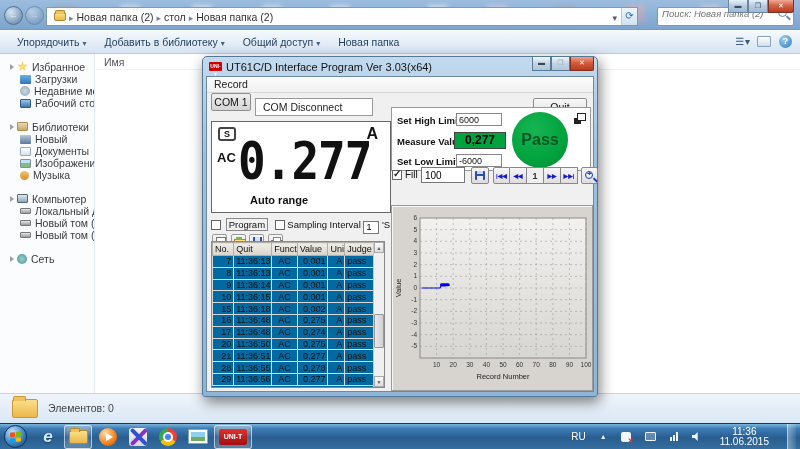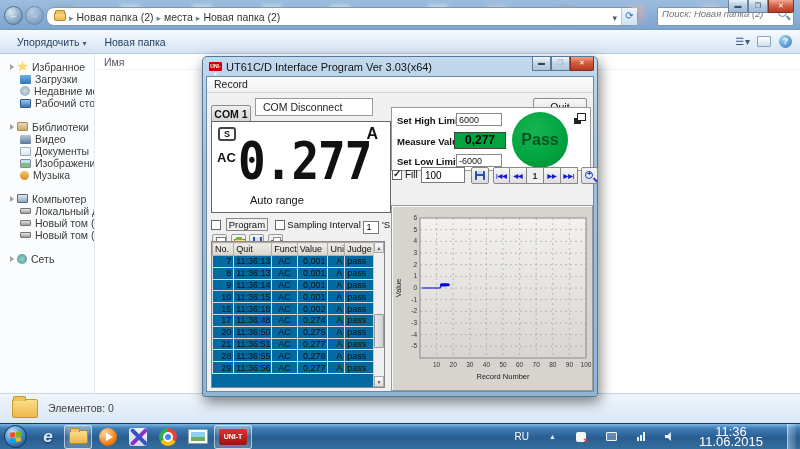--- a/index.html
+++ b/index.html
@@ -12,21 +12,21 @@
   .dicon{position:absolute;top:3px;width:20px;height:18px;border-radius:2px;filter:blur(2px);opacity:.85}
 
   
   .explorer{position:absolute;left:0;top:0;right:0;bottom:26px}
   .etitle{position:absolute;left:0;top:0;right:0;height:30px;background:linear-gradient(rgba(205,226,243,.70),rgba(148,183,216,.78));border-bottom:1px solid rgba(90,120,150,.5)}
   .wctl{position:absolute;top:0;right:6px;display:flex}
   .wbtn{width:20px;height:13px;border:1px solid #6d86a0;border-top:none;background:linear-gradient(#e8f1f8,#b9cde2 45%,#9fb9d4);color:#33506e;font-size:7px;line-height:11px;text-align:center}
   .wbtn.close{width:26px;background:linear-gradient(#f0a896,#d4654a 45%,#b83a22);color:#fff;border-color:#7e3322;border-radius:0 0 3px 0}
   .navbtns{position:absolute;left:4px;top:6px;display:flex;gap:2px}
   .roundbtn{width:19px;height:19px;border-radius:50%;border:1px solid #52708e;background:radial-gradient(circle at 35% 30%,#d6e6f2,#7d9cba 70%,#5c7f9f);color:#eef;font-size:9px;line-height:17px;text-align:center}
-  .addr{position:absolute;left:46px;top:7px;width:592px;height:19px;background:#fff;border:1px solid #7e99b4;border-radius:8px;display:flex;align-items:center;font-size:10.5px;color:#333;padding-left:4px}
+  .addr{position:absolute;left:46px;top:7px;width:592px;height:19px;background:#fff;border:1px solid #7e99b4;border-radius:0;display:flex;align-items:center;font-size:10.5px;color:#333;padding-left:4px}
   .addr .fico{width:12px;height:9px;margin:0 3px}
   .crumb{padding:0 3px;white-space:nowrap}
   .crumb-sep::before{content:"▸";color:#6b84a0;font-size:9px}
   .addr-end{margin-left:auto;display:flex;align-items:center}
   .addr-dd::before{content:"▾";color:#557;font-size:9px;padding:0 4px}
   .refreshbtn{width:16px;height:17px;background:linear-gradient(#eef6fc,#cfe2f2);border-left:1px solid #b9cbdc;color:#2d6cb4;font-size:10px;line-height:16px;text-align:center}
   .refreshbtn::before{content:"⟳"}
   .searchbox{position:absolute;left:657px;top:7px;width:137px;height:19px;background:#fff;border:1px solid #7e99b4;border-radius:2px;display:flex;align-items:flex-start}
   .searchbox input{flex:1;border:none;outline:none;font-size:9.5px;font-style:italic;color:#777;padding:0 4px;background:transparent;font-family:"Liberation Sans",sans-serif;min-width:0}
   .mag{width:9px;height:9px;border:1.5px solid #6a89a8;border-radius:50%;position:relative;margin-right:6px}
@@ -70,30 +70,30 @@
   .app{position:absolute;left:202px;top:56px;width:396px;height:341px;background:linear-gradient(#c3daee,#9dc0dd 30%,#8fb5d6);border:1px solid #52789c;border-radius:5px 5px 3px 3px;box-shadow:2px 5px 14px rgba(0,0,0,.5);padding:0 3px 3px 3px}
   .atitle{height:19px;display:flex;align-items:center;font-size:11px;color:#111;padding-left:3px}
   .alogo{width:13px;height:9px;background:#c00;color:#fff;font-size:5px;font-weight:bold;line-height:9px;text-align:center;margin-right:4px;border-radius:1px}
   .actl{margin-left:auto;display:flex;margin-top:-6px}
   .abtn{width:19px;height:14px;border:1px solid #5a7a98;border-top:none;background:linear-gradient(#f2f7fb,#c2d4e4 50%,#aec6da);font-size:7px;color:#345;text-align:center;line-height:12px}
   .abtn.dis{color:#9ab}
   .abtn.close{width:24px;background:linear-gradient(#f2a089,#d65b3d 45%,#b53a20);color:#fff;border-color:#7c2f1a;border-radius:0 0 2px 0}
   .aclient{position:relative;background:#f0f0f0;border:1px solid #6d8aa5;height:316px}
   .amenu{height:16px;background:linear-gradient(#fcfcfc,#f0f0f0);border-bottom:1px solid #d6d6d6;font-size:10.5px;color:#222;padding:1px 1px 0 7px}
   .btn{background:linear-gradient(#f8f8f8,#e0e0e0);border:1px solid #8e8e8e;border-radius:2px;text-align:center;position:absolute;font-size:10.5px;color:#111}
-  .combtn{left:4px;top:28px;width:40px;height:18px;font-weight:bold;line-height:16px;background:linear-gradient(#efefef,#d4d4d4)}
+  .combtn{left:4px;top:16px;width:40px;height:18px;font-weight:normal;line-height:16px;background:linear-gradient(#efefef,#d4d4d4)}
   .comstat{position:absolute;left:48px;top:21px;width:118px;height:18px;background:#fff;border:1px solid #9a9a9a;font-size:10.5px;color:#222;padding:2px 0 0 7px}
   .quitbtn{right:6px;top:21px;width:54px;height:18px;line-height:16px}
 
   .lcd{position:absolute;left:4px;top:44px;width:180px;height:92px;background:#fff;border:1px solid #666}
   .sbox{position:absolute;left:6px;top:5px;width:18px;height:14px;border:2px solid #444;border-radius:3px;font-size:9px;font-weight:bold;text-align:center;line-height:11px;color:#111}
   .lcd-unit{position:absolute;right:12px;top:3px;font-size:16px;font-weight:bold;color:#111}
   .lcd-ac{position:absolute;left:5px;top:28px;font-size:13px;font-weight:bold;color:#111}
   .lcd-val{position:absolute;left:26px;top:12px;font-family:"DejaVu Sans Mono",monospace;font-weight:bold;font-size:46px;color:#111;transform:scaleY(1.12);letter-spacing:-1px}
-  .lcd-range{position:absolute;left:38px;bottom:6px;font-size:11px;font-weight:normal;color:#111}
+  .lcd-range{position:absolute;left:38px;bottom:6px;font-size:11px;font-weight:bold;color:#111}
 
   .limits{position:absolute;left:184px;top:30px;width:200px;height:64px;background:#fff;border:1px solid #999}
   .limlbl{position:absolute;left:5px;font-size:9.5px;font-weight:bold;color:#111}
   .liminp{position:absolute;left:64px;width:46px;height:13px;border:1px solid #888;background:#fff;font-size:9px;padding:0 2px;font-family:"Liberation Sans",sans-serif;color:#111}
   .measbox{position:absolute;left:62px;top:24px;width:52px;height:17px;border:1px solid #444;font-size:12px;font-weight:bold;text-align:center;color:#000;line-height:15px}
   .passcirc{position:absolute;left:120px;top:4px;width:56px;height:56px;border-radius:50%;display:flex;align-items:center;justify-content:center;font-size:16px;font-weight:bold;color:#063}
   .ovl{position:absolute;right:4px;top:5px;width:12px;height:11px}
   .ovl::before{content:"";position:absolute;left:0;bottom:0;width:7px;height:6px;background:#222}
   .ovl::after{content:"";position:absolute;right:0;top:0;width:7px;height:6px;background:#fff;border:1px solid #222}
 
@@ -162,30 +162,30 @@
   .kmp{width:18px;height:18px;border-radius:3px;background:linear-gradient(#f2f2f8,#d5d5e5);position:relative;overflow:hidden}
   .kmp::before,.kmp::after{content:"";position:absolute;left:8px;top:-2px;width:4px;height:22px;border-radius:2px}
   .kmp::before{background:#8b2fc9;transform:rotate(45deg)}
   .kmp::after{background:#2f54c9;transform:rotate(-45deg)}
   .chrome{width:18px;height:18px;border-radius:50%;background:conic-gradient(#ea4335 0 33%,#fbbc05 33% 66%,#34a853 66% 100%);position:relative}
   .chrome::before{content:"";position:absolute;left:4px;top:4px;width:10px;height:10px;background:#fff;border-radius:50%}
   .chrome::after{content:"";position:absolute;left:6px;top:6px;width:6px;height:6px;background:#4285f4;border-radius:50%}
   .photos{width:20px;height:15px;background:#fff;border:1px solid #8aa;border-radius:1px;position:relative;overflow:hidden}
   .photos::before{content:"";position:absolute;inset:2px;background:linear-gradient(#8fd0ee 55%,#6fae5e 55%)}
   .unit-badge{width:28px;height:16px;background:linear-gradient(#e03030,#a01010);border-radius:2px;color:#fff;font-size:7px;font-weight:bold;text-align:center;line-height:16px;letter-spacing:0}
-  .tray{margin-left:auto;display:flex;align-items:center;gap:20px;padding-right:4px;color:#fff}
+  .tray{margin-left:auto;display:flex;align-items:center;gap:14px;padding-right:4px;color:#fff}
   .traylang{font-size:10px}
   .trayarr{font-size:7px;color:#e8f2fa}
   .trflag{width:10px;height:10px;background:#f4f6f8;border-radius:2px;position:relative}
   .trflag::after{content:"✕";position:absolute;right:-3px;bottom:-3px;font-size:7px;color:#e03030;font-weight:bold}
   .trmon{width:11px;height:9px;border:1.5px solid #eef4fa;border-radius:1px;background:rgba(255,255,255,.25)}
   .sig{display:flex;align-items:flex-end;gap:1px;height:9px}
   .sig span{width:2px;background:#eef4fa}
   .spk{width:10px;height:10px;background:#eef4fa;clip-path:polygon(0 35%,30% 35%,60% 5%,60% 95%,30% 65%,0 65%)}
-  .clock{text-align:center;font-size:13px;line-height:10px;color:#fff;padding:0 4px}
+  .clock{text-align:center;font-size:10px;line-height:10px;color:#fff;padding:0 4px}
   .showdesk{width:9px;height:26px;background:linear-gradient(90deg,rgba(255,255,255,.35),rgba(255,255,255,.08));border-left:1px solid rgba(255,255,255,.6)}
 </style>
 </head>
 <body>
 
 <div class="screen">
 
   <div class="dicons">
     <span class="dicon" style="left:55px;background:#30404e"></span>
     <span class="dicon" style="left:120px;background:#e6eef4"></span>
@@ -204,21 +204,21 @@
       <div class="navbtns">
         <div class="roundbtn">←</div>
         <div class="roundbtn" style="opacity:.55">→</div>
       </div>
       <div class="addr">
         <span class="fico tfolder" style="width:12px;height:9px"></span>
         <span id="breadcrumb" style="display:flex;align-items:center">
             <span class="crumb-sep"></span>
             <span class="crumb">Новая папка (2)</span>
             <span class="crumb-sep"></span>
-            <span class="crumb">места</span>
+            <span class="crumb">стол</span>
             <span class="crumb-sep"></span>
             <span class="crumb">Новая папка (2)</span>
           </span>
         <span class="addr-end">
           <span class="addr-dd"></span>
           <span class="refreshbtn"></span>
         </span>
       </div>
       <div class="searchbox">
         <input placeholder="Поиск: Новая папка (2)" style="">
@@ -226,20 +226,22 @@
       </div>
       <div class="wctl">
         <div class="wbtn">▬</div>
         <div class="wbtn">❐</div>
         <div class="wbtn close">✕</div>
       </div>
     </div>
 
     <div class="etoolbar">
       <span class="tbi"><span>Упорядочить</span> <span class="dd">▾</span></span>
+      <span class="tbi"><span>Добавить в библиотеку</span> <span class="dd">▾</span></span>
+      <span class="tbi"><span>Общий доступ</span> <span class="dd">▾</span></span>
       <span class="tbi"><span>Новая папка</span></span>
       <span class="right">
         <span class="viewsbtn">☰ ▾</span>
         <span class="panebtn"></span>
         <span class="helpbtn">?</span>
       </span>
     </div>
 
     <div class="emain">
       <div class="sidebar" id="sidebar">
@@ -260,21 +262,21 @@
             <span class="sbi i-desktop"></span>
             <span>Рабочий стол</span>
           </div>
           <div class="sb-group">
             <span class="tri"></span>
             <span class="sbi i-library"></span>
             <span>Библиотеки</span>
           </div>
           <div class="sb-item">
             <span class="sbi i-video"></span>
-            <span>Видео</span>
+            <span>Новый</span>
           </div>
           <div class="sb-item">
             <span class="sbi i-documents"></span>
             <span>Документы</span>
           </div>
           <div class="sb-item">
             <span class="sbi i-pictures"></span>
             <span>Изображения</span>
           </div>
           <div class="sb-item">
@@ -426,20 +428,28 @@
                 <td class="c2">AC</td>
                 <td class="c3">0,001</td>
                 <td class="c4">A</td>
                 <td class="c5">pass</td>
               </tr>
               <tr>
                 <td class="c0">15</td>
                 <td class="c1">11:36:18</td>
                 <td class="c2">AC</td>
                 <td class="c3">0,002</td>
+                <td class="c4">A</td>
+                <td class="c5">pass</td>
+              </tr>
+              <tr>
+                <td class="c0">16</td>
+                <td class="c1">11:36:48</td>
+                <td class="c2">AC</td>
+                <td class="c3">0,275</td>
                 <td class="c4">A</td>
                 <td class="c5">pass</td>
               </tr>
               <tr>
                 <td class="c0">17</td>
                 <td class="c1">11:36:48</td>
                 <td class="c2">AC</td>
                 <td class="c3">0,274</td>
                 <td class="c4">A</td>
                 <td class="c5">pass</td>

